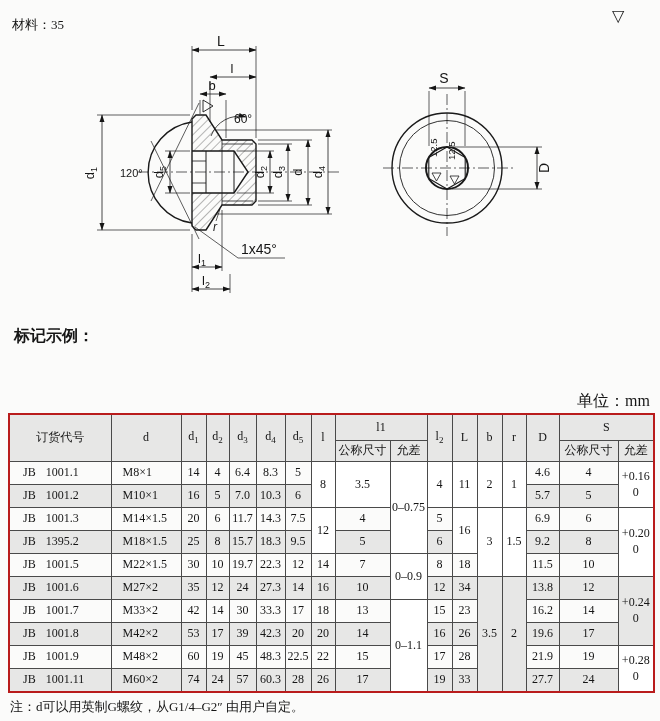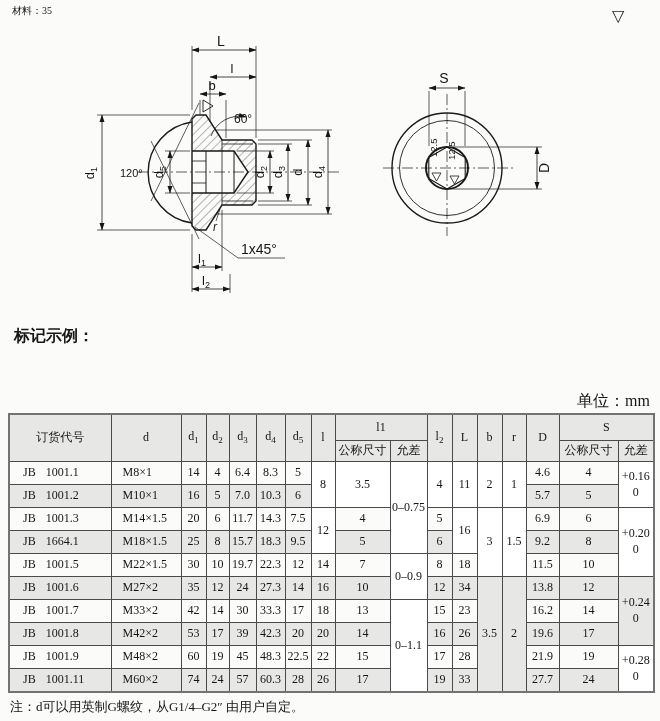--- a/index.html
+++ b/index.html
@@ -1,30 +1,30 @@
 <!DOCTYPE html>
 <html><head>
 <meta charset="utf-8">
 <style>
   html,body{margin:0;padding:0;}
   .page{position:relative;width:660px;height:721px;background:#fbfbfa;
         font-family:"Liberation Serif","DejaVu Serif",serif;color:#151515;overflow:hidden;}
-  .material{position:absolute;left:12px;top:4px;font-size:10px;}
+  .material{position:absolute;left:12px;top:16px;font-size:13px;}
   .finish-tri{position:absolute;left:612px;top:6px;font-size:16px;color:#222;
               font-family:"DejaVu Sans",sans-serif;}
   .drawing-svg{position:absolute;left:0;top:30px;}
   .mark-title{position:absolute;left:14px;top:326px;font-size:16px;font-weight:bold;}
   .mark-line1{position:absolute;left:56px;top:351px;font-size:13px;}
   .mark-line2{position:absolute;left:56px;top:371px;font-size:13px;word-spacing:6px;}
   .unit{position:absolute;left:0;top:391px;width:650px;text-align:right;font-size:16px;}
   .spec-table{position:absolute;left:8px;top:413px;border-collapse:collapse;table-layout:fixed;
               width:645px;font-size:12px;}
   .spec-table td,.spec-table th{border:1px solid #4a4a4a;text-align:center;vertical-align:middle;
               padding:0;height:22px;font-weight:normal;overflow:hidden;line-height:1.15;}
-  .spec-table{border:2px solid #737373;}
+  .spec-table{border:2px solid #b91c1c;}
   .spec-table thead th{background:#e7e7e6;}
   .spec-table thead tr:first-child th{height:25px;}
   .spec-table thead tr:last-child th{height:20px;}
   .spec-table tbody tr:nth-child(even) td{background:#e7e7e6;}
   .spec-table tbody td.w{background:#fff;}
   td.code{text-align:left;padding-left:13px;word-spacing:7px;}
   td.dcol{text-align:left;padding-left:11px;}
   .tol2 span{display:block;line-height:1.3;}
   sub{font-size:9px;}
   .note{position:absolute;left:10px;top:698px;font-size:13px;}
@@ -257,21 +257,21 @@
         <td rowspan="3" class="w">3</td>
         <td rowspan="3" class="w">1.5</td>
         <td>6.9</td>
         <td>6</td>
         <td rowspan="3" class="w tol2">
             <span>+0.20</span>
             <span>0</span>
           </td>
       </tr>
       <tr>
-        <td class="code">JB 1664.1</td>
+        <td class="code">JB 1395.2</td>
         <td class="dcol">M18×1.5</td>
         <td>25</td>
         <td>8</td>
         <td>15.7</td>
         <td>18.3</td>
         <td>9.5</td>
         <td>5</td>
         <td>6</td>
         <td>9.2</td>
         <td>8</td>

